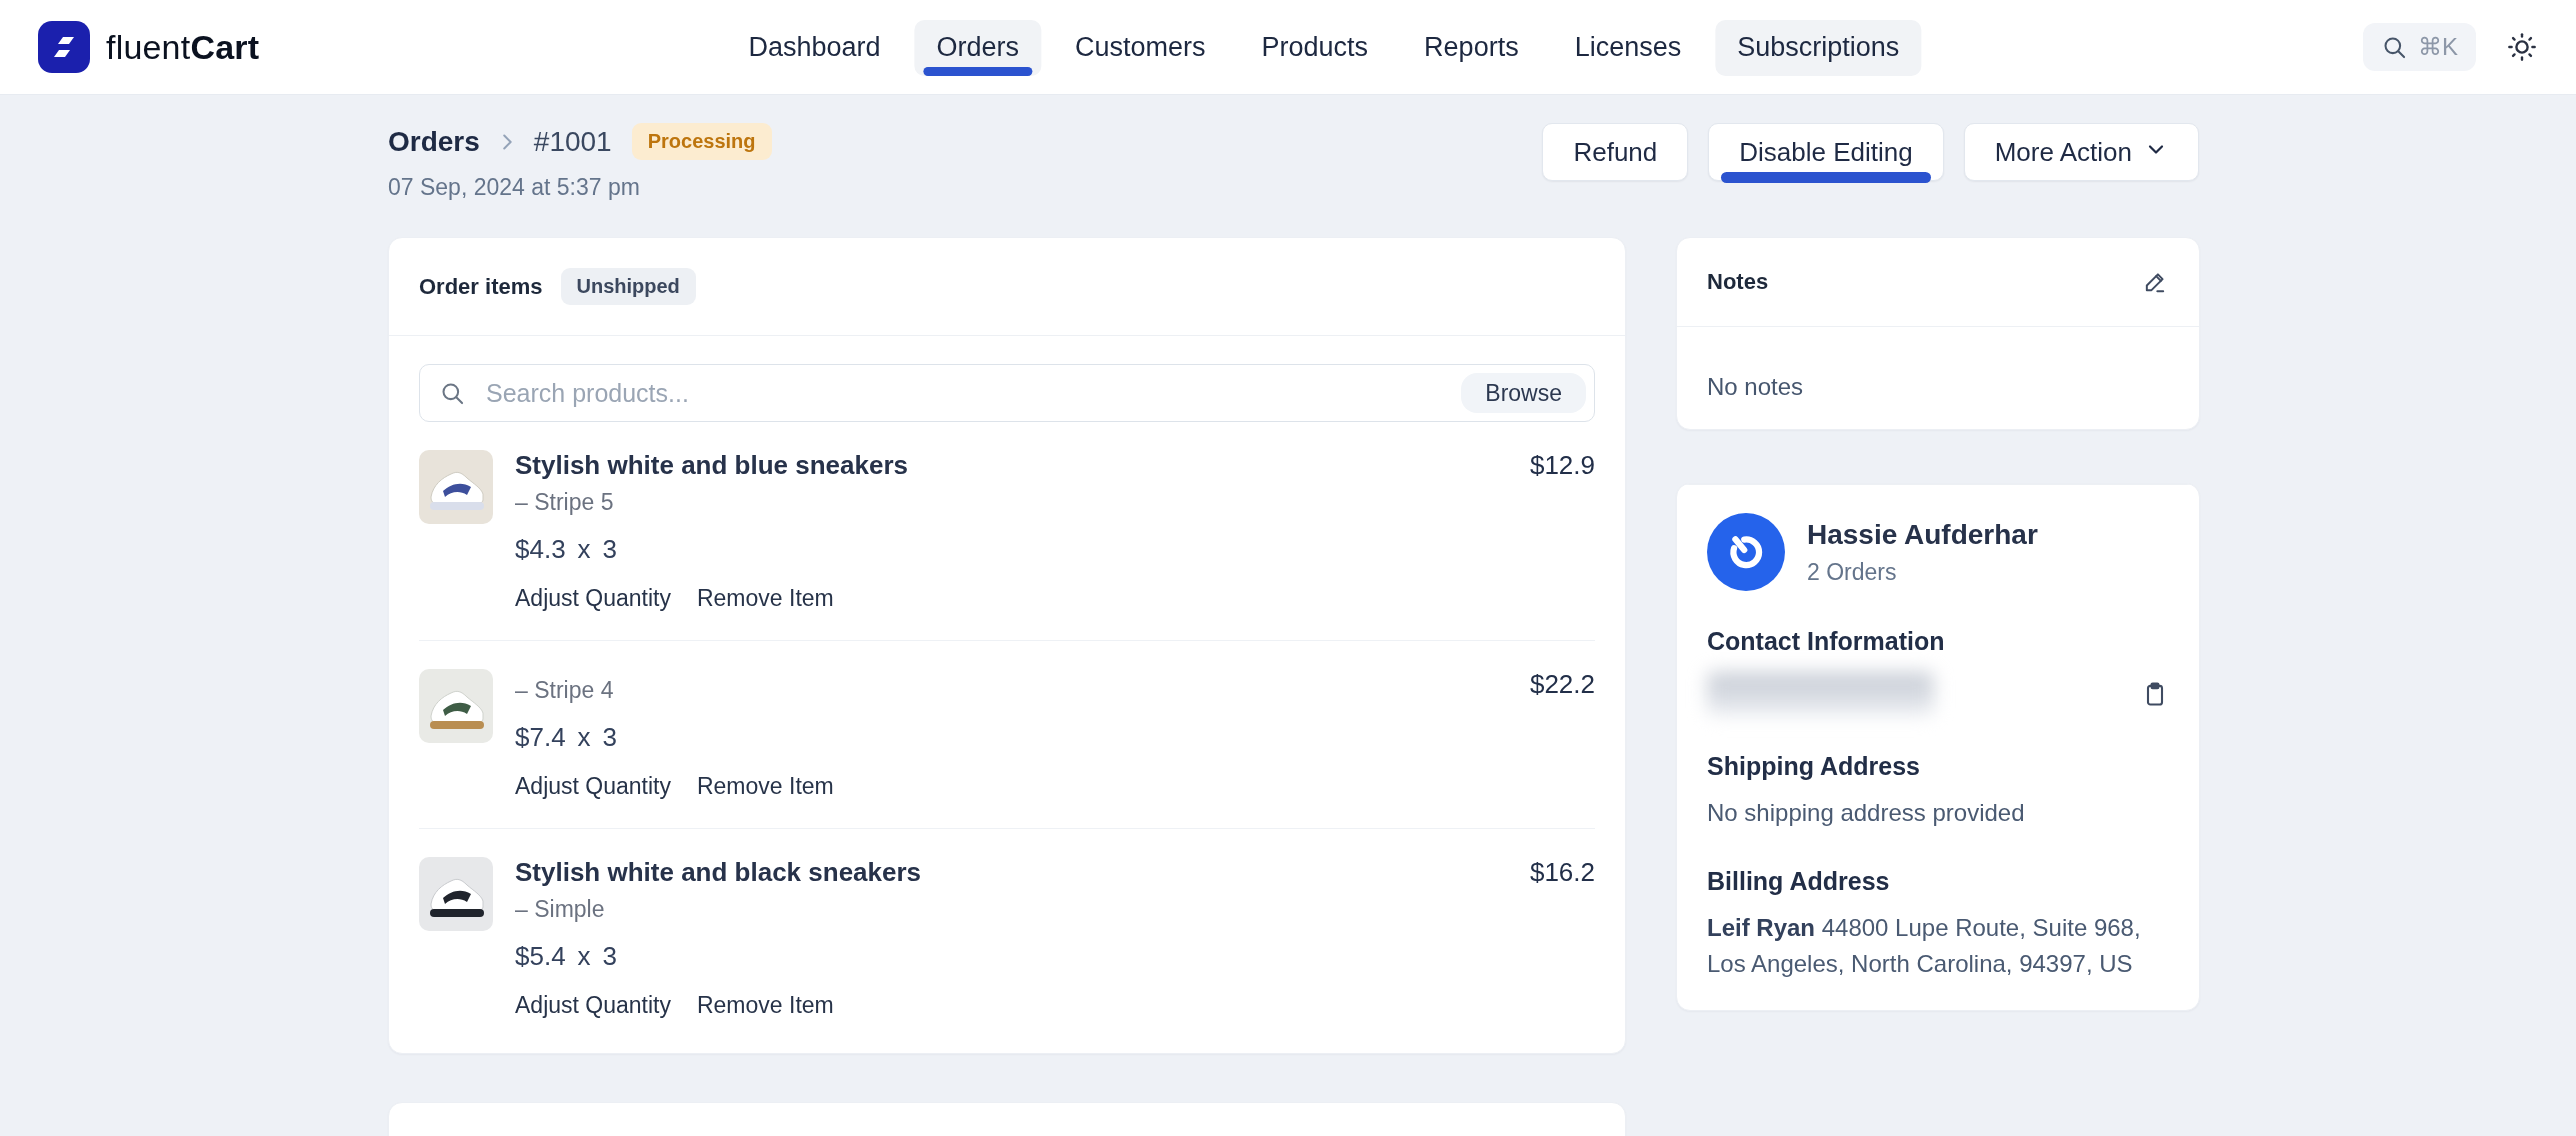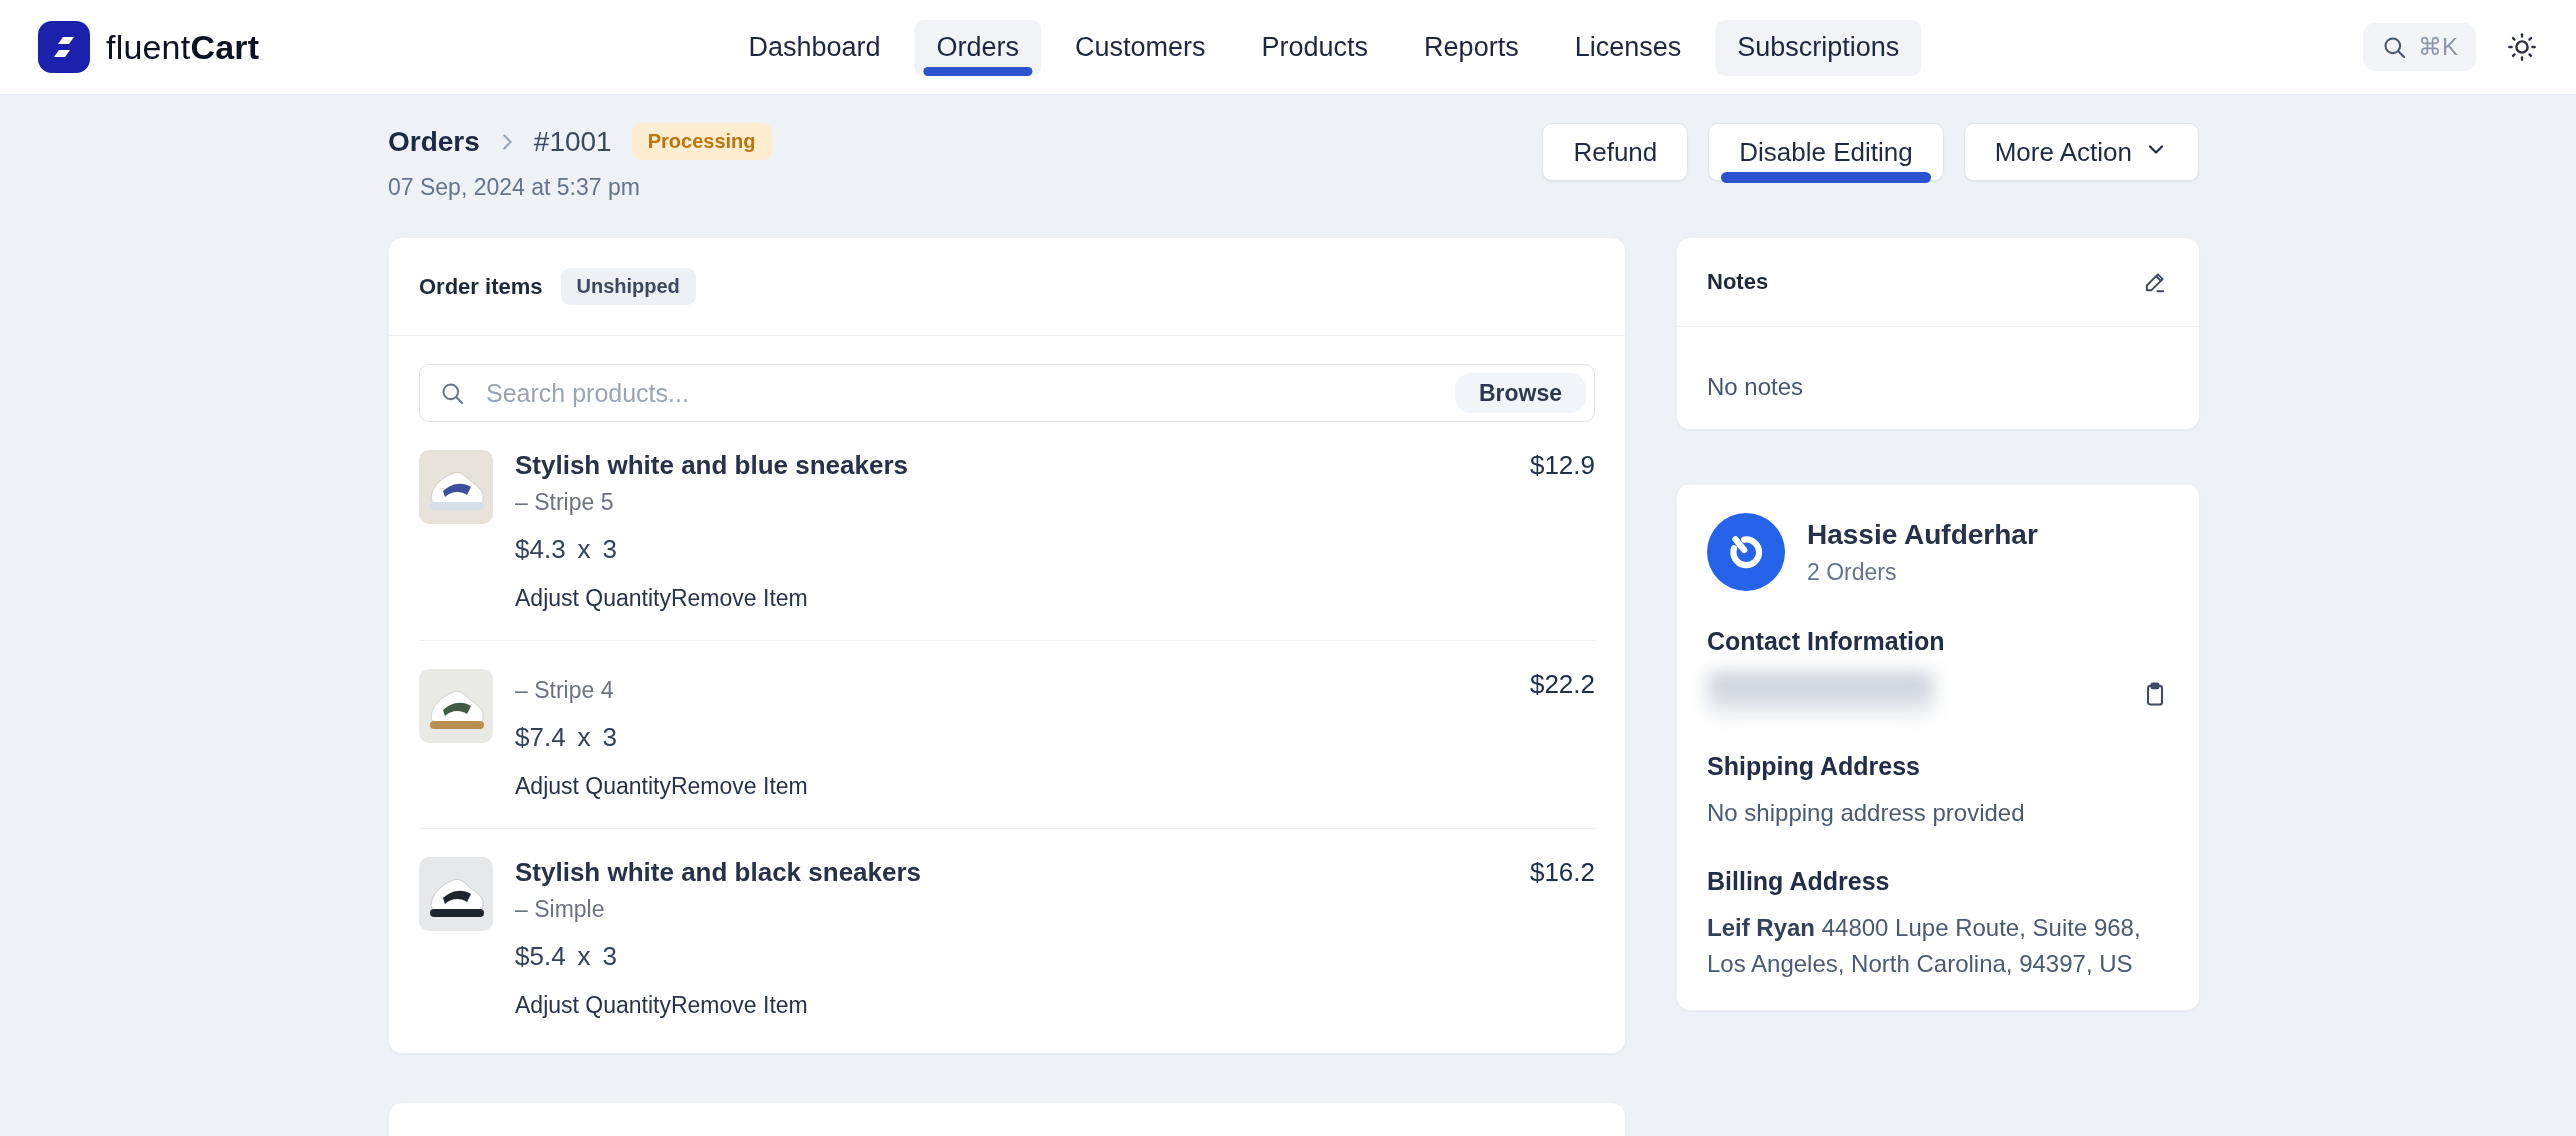--- a/index.html
+++ b/index.html
@@ -92,31 +92,31 @@
   .search-input {
     width:100%; height:58px; border:1.5px solid #dde3ea; border-radius:10px;
     padding:0 179px 0 66px; font-size:25px; color:#334155; background:#fff;
     font-family:"Liberation Sans", sans-serif; outline:none;
   }
   .search-input::placeholder { color:#9aa5b4; }
   .search-row .mag { position:absolute; left:20px; top:16px; }
   .browse-btn {
     position:absolute; right:9px; top:9px; height:40px; padding:0 24px;
     border-radius:16px; background:#f1f4f8; border:none; cursor:pointer;
-    font-size:23px; font-weight:700; color:#2c3850;
+    font-size:23px; font-weight:400; color:#2c3850;
     font-family:"Liberation Sans", sans-serif;
   }
   .prow { display:flex; gap:22px; padding:28px 0; border-bottom:1px solid #eef1f5; }
   .prow.last { border-bottom:none; padding-bottom:6px; }
   .pimg { width:74px; height:74px; border-radius:10px; flex:0 0 auto; overflow:hidden; }
   .pmain { flex:1 1 auto; }
   .pname { font-size:26px; font-weight:600; color:#27324a; }
   .pvariant { margin-top:8px; font-size:23px; color:#6b7280; }
   .pprice { margin-top:18px; font-size:26px; color:#33415c; display:flex; gap:12px; align-items:baseline; }
-  .plinks { margin-top:20px; display:flex; }
+  .plinks { margin-top:20px; display:flex; gap:26px; }
   .plink { font-size:23px; font-weight:500; color:#273349; cursor:pointer; }
   .ptotal { font-size:26px; font-weight:500; color:#222f49; flex:0 0 auto; }
 
   
   .payment-card { margin-top:48px; min-height:258px; }
 
   
   .no-notes { font-size:24px; color:#46566e;margin-top:18px; }
   .cust-card { margin-top:53px; }
   .profile { display:flex; align-items:center; gap:22px; }

